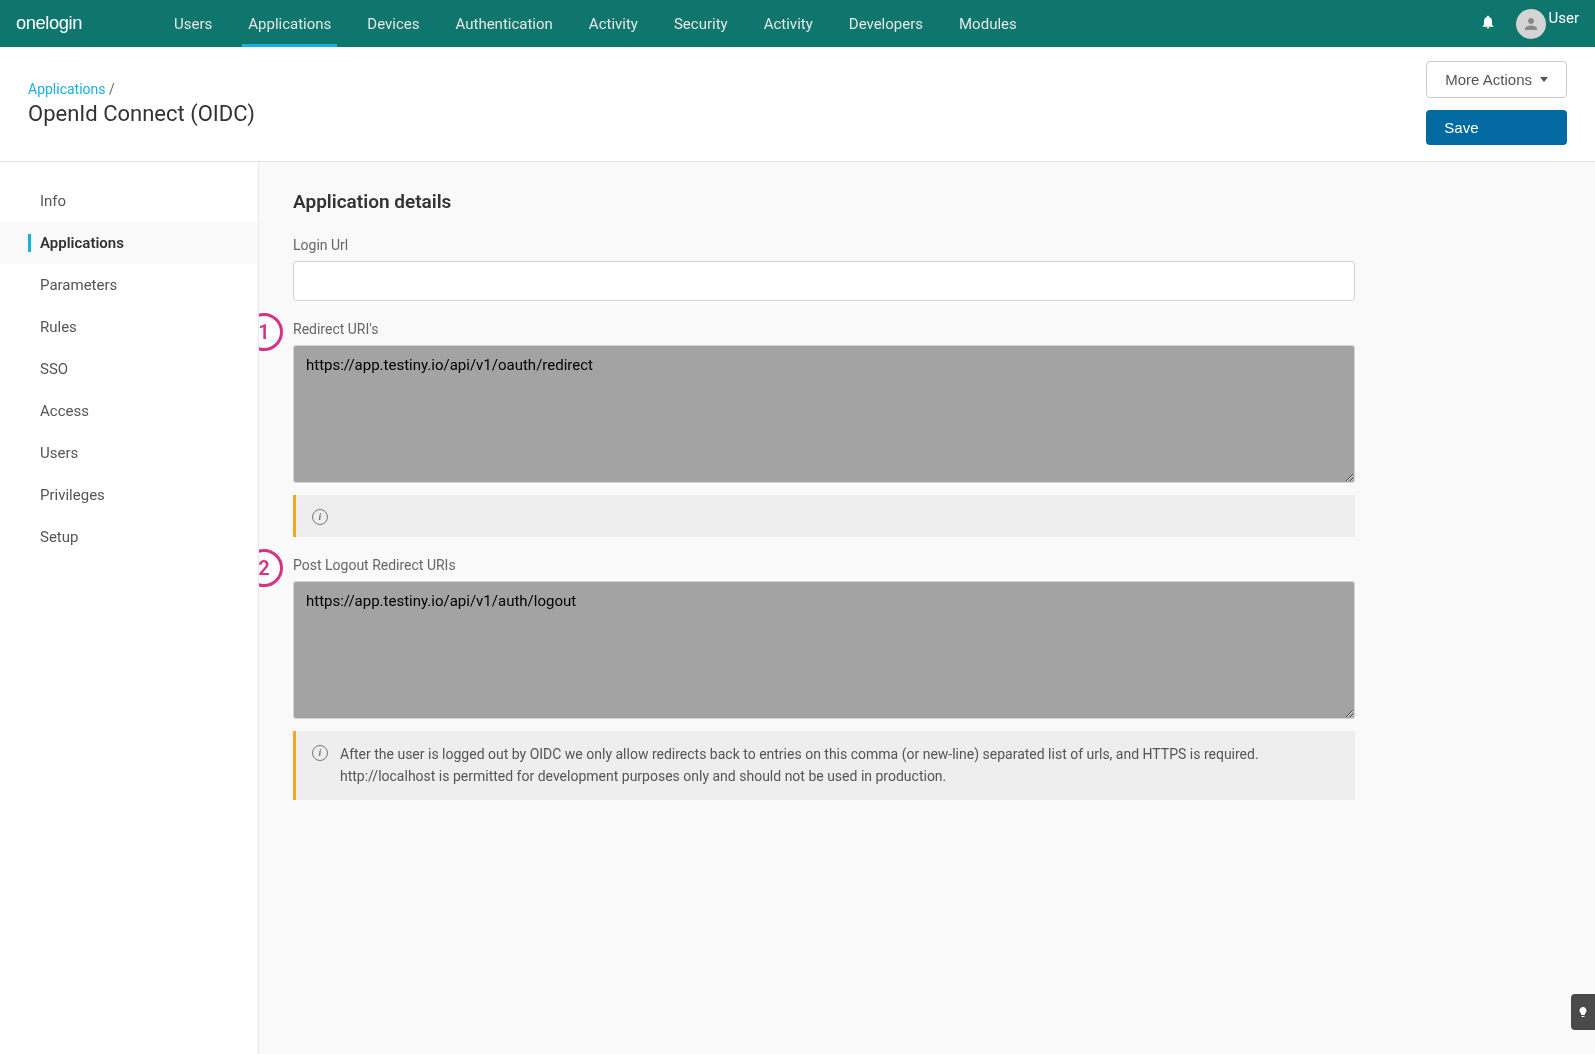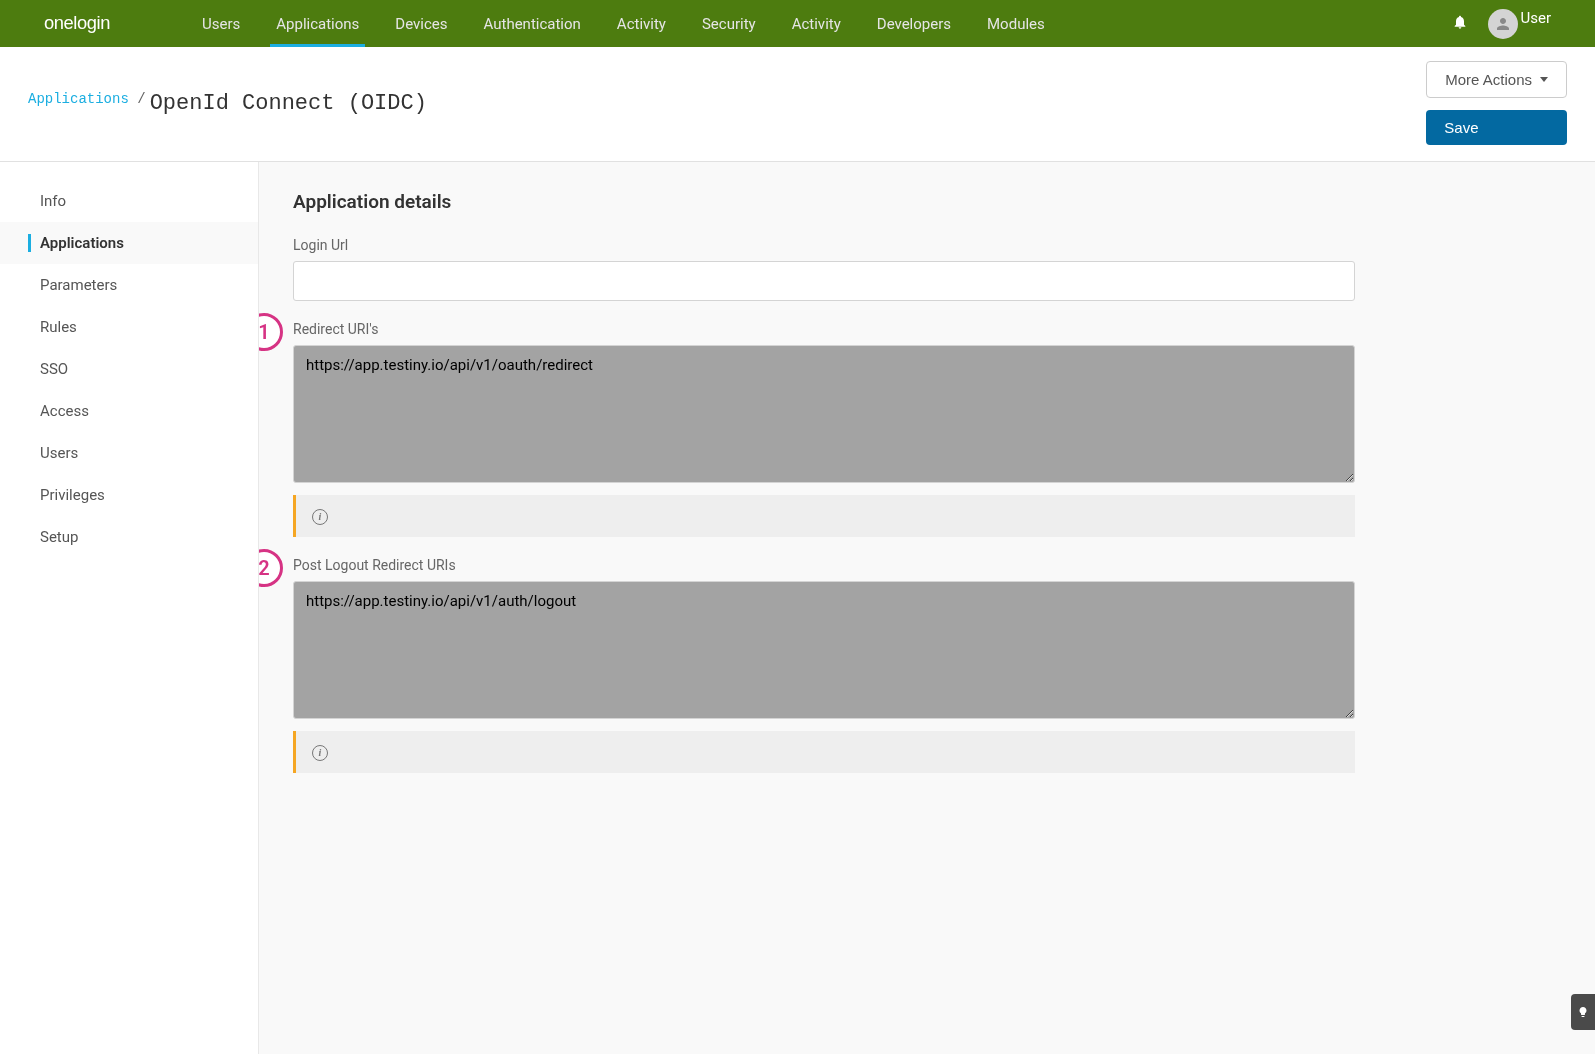--- a/index.html
+++ b/index.html
@@ -11,25 +11,25 @@
       font-family: -apple-system, BlinkMacSystemFont, "Segoe UI", Roboto, "Helvetica Neue", Arial, sans-serif;
       background: #f9f9f9;
       color: #333;
       width: 1595px;
       height: 1054px;
       overflow: hidden;
       position: relative;
     }
     
     .top-nav {
-      background: #4d7c0f;
+      background: #0f766e;
       height: 47px;
       display: flex;
       align-items: center;
-      padding: 0 44px;
+      padding: 0 16px;
       color: #fff;
     }
     .logo {
       color: #fff;
       font-size: 22px;
       font-weight: 500;
       letter-spacing: -0.5px;
       display: flex;
       align-items: center;
       margin-right: 40px;
@@ -100,23 +100,22 @@
     .sub-header {
       background: #fff;
       border-bottom: 1px solid #e1e1e1;
       padding: 14px 28px 16px 28px;
       display: flex;
       align-items: center;
       justify-content: space-between;
     }
     .breadcrumb-area {
       display: flex;
-      flex-direction: row;
+      flex-direction: column;
       gap: 4px;
-      font-family: Liberation Mono, monospace;
     }
     .breadcrumb {
       font-size: 14px;
       color: #1baee1;
     }
     .breadcrumb-sep {
       color: #666;
     }
     .page-title {
       font-size: 22px;
@@ -377,20 +376,21 @@
     </div>
 
     <div class="field-group">
       <div class="callout-badge">2</div>
       <label class="field-label">Post Logout Redirect URIs</label>
       <textarea class="textarea-input" style="">https://app.testiny.io/api/v1/auth/logout</textarea>
       <div class="info-banner">
         <div class="info-icon-wrap">
           <div class="info-icon">i</div>
         </div>
+        <div>After the user is logged out by OIDC we only allow redirects back to entries on this comma (or new-line) separated list of urls, and HTTPS is required. http://localhost is permitted for development purposes only and should not be used in production.</div>
       </div>
     </div>
 
   </div>
 </div>
 
 <div class="help-fab">
   <svg width="12" height="16" viewBox="0 0 24 24" fill="#fff">
       <path d="M9 21c0 .55.45 1 1 1h4c.55 0 1-.45 1-1v-1H9v1zm3-19C8.14 2 5 5.14 5 9c0 2.38 1.19 4.47 3 5.74V17c0 .55.45 1 1 1h6c.55 0 1-.45 1-1v-2.26c1.81-1.27 3-3.36 3-5.74 0-3.86-3.14-7-7-7z"></path>
     </svg>

